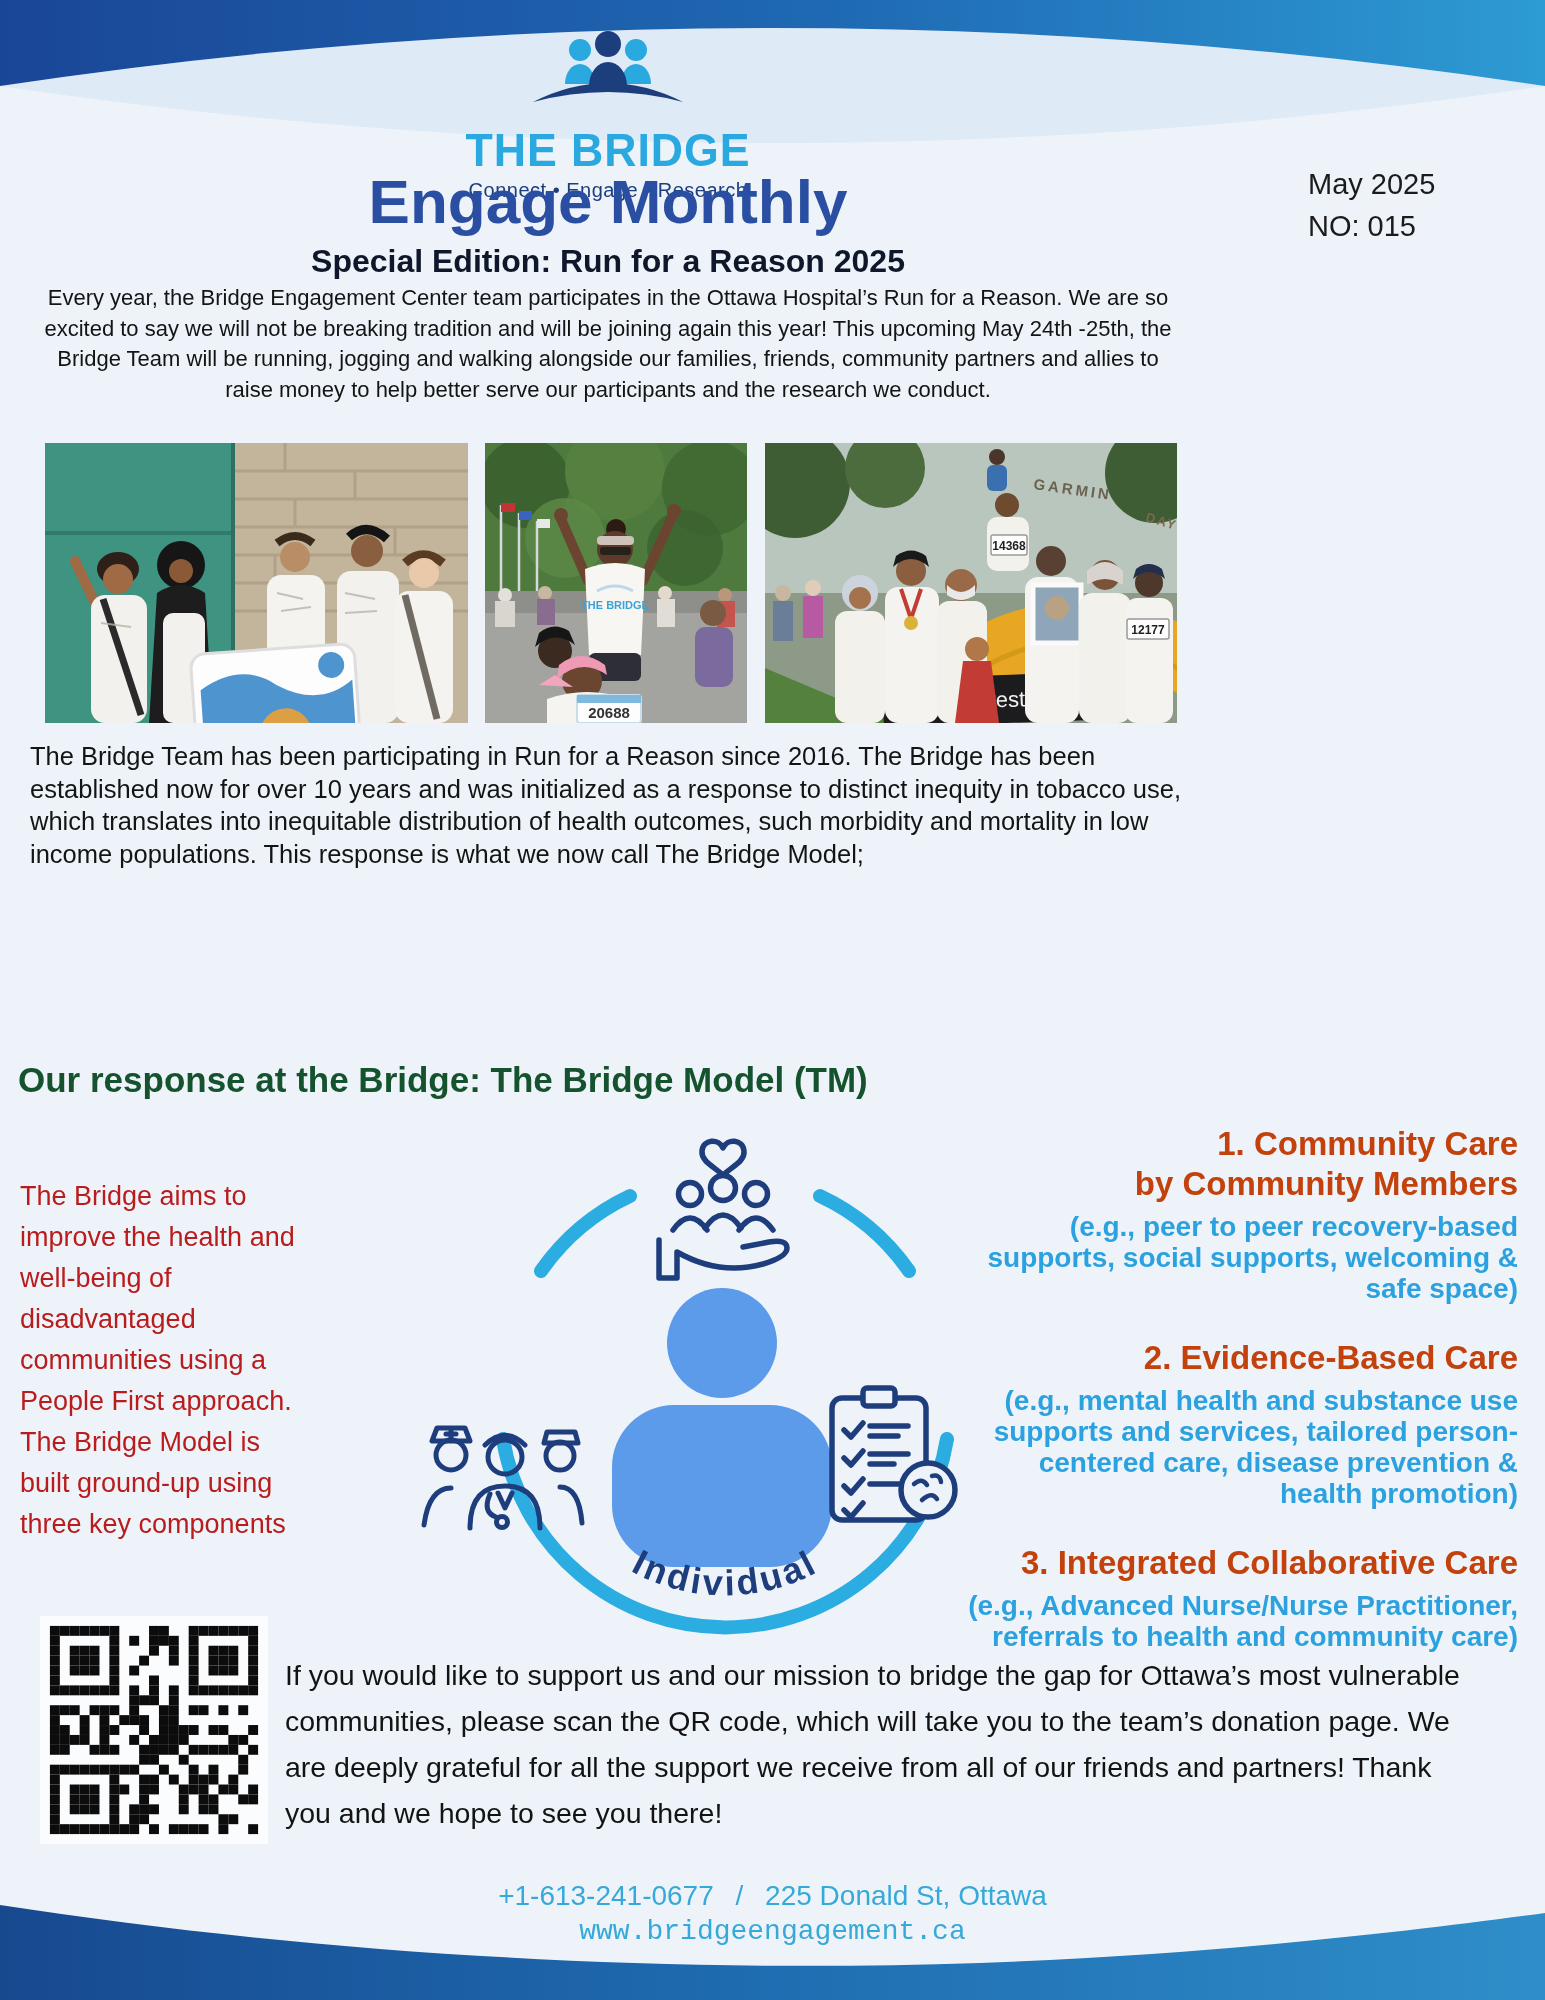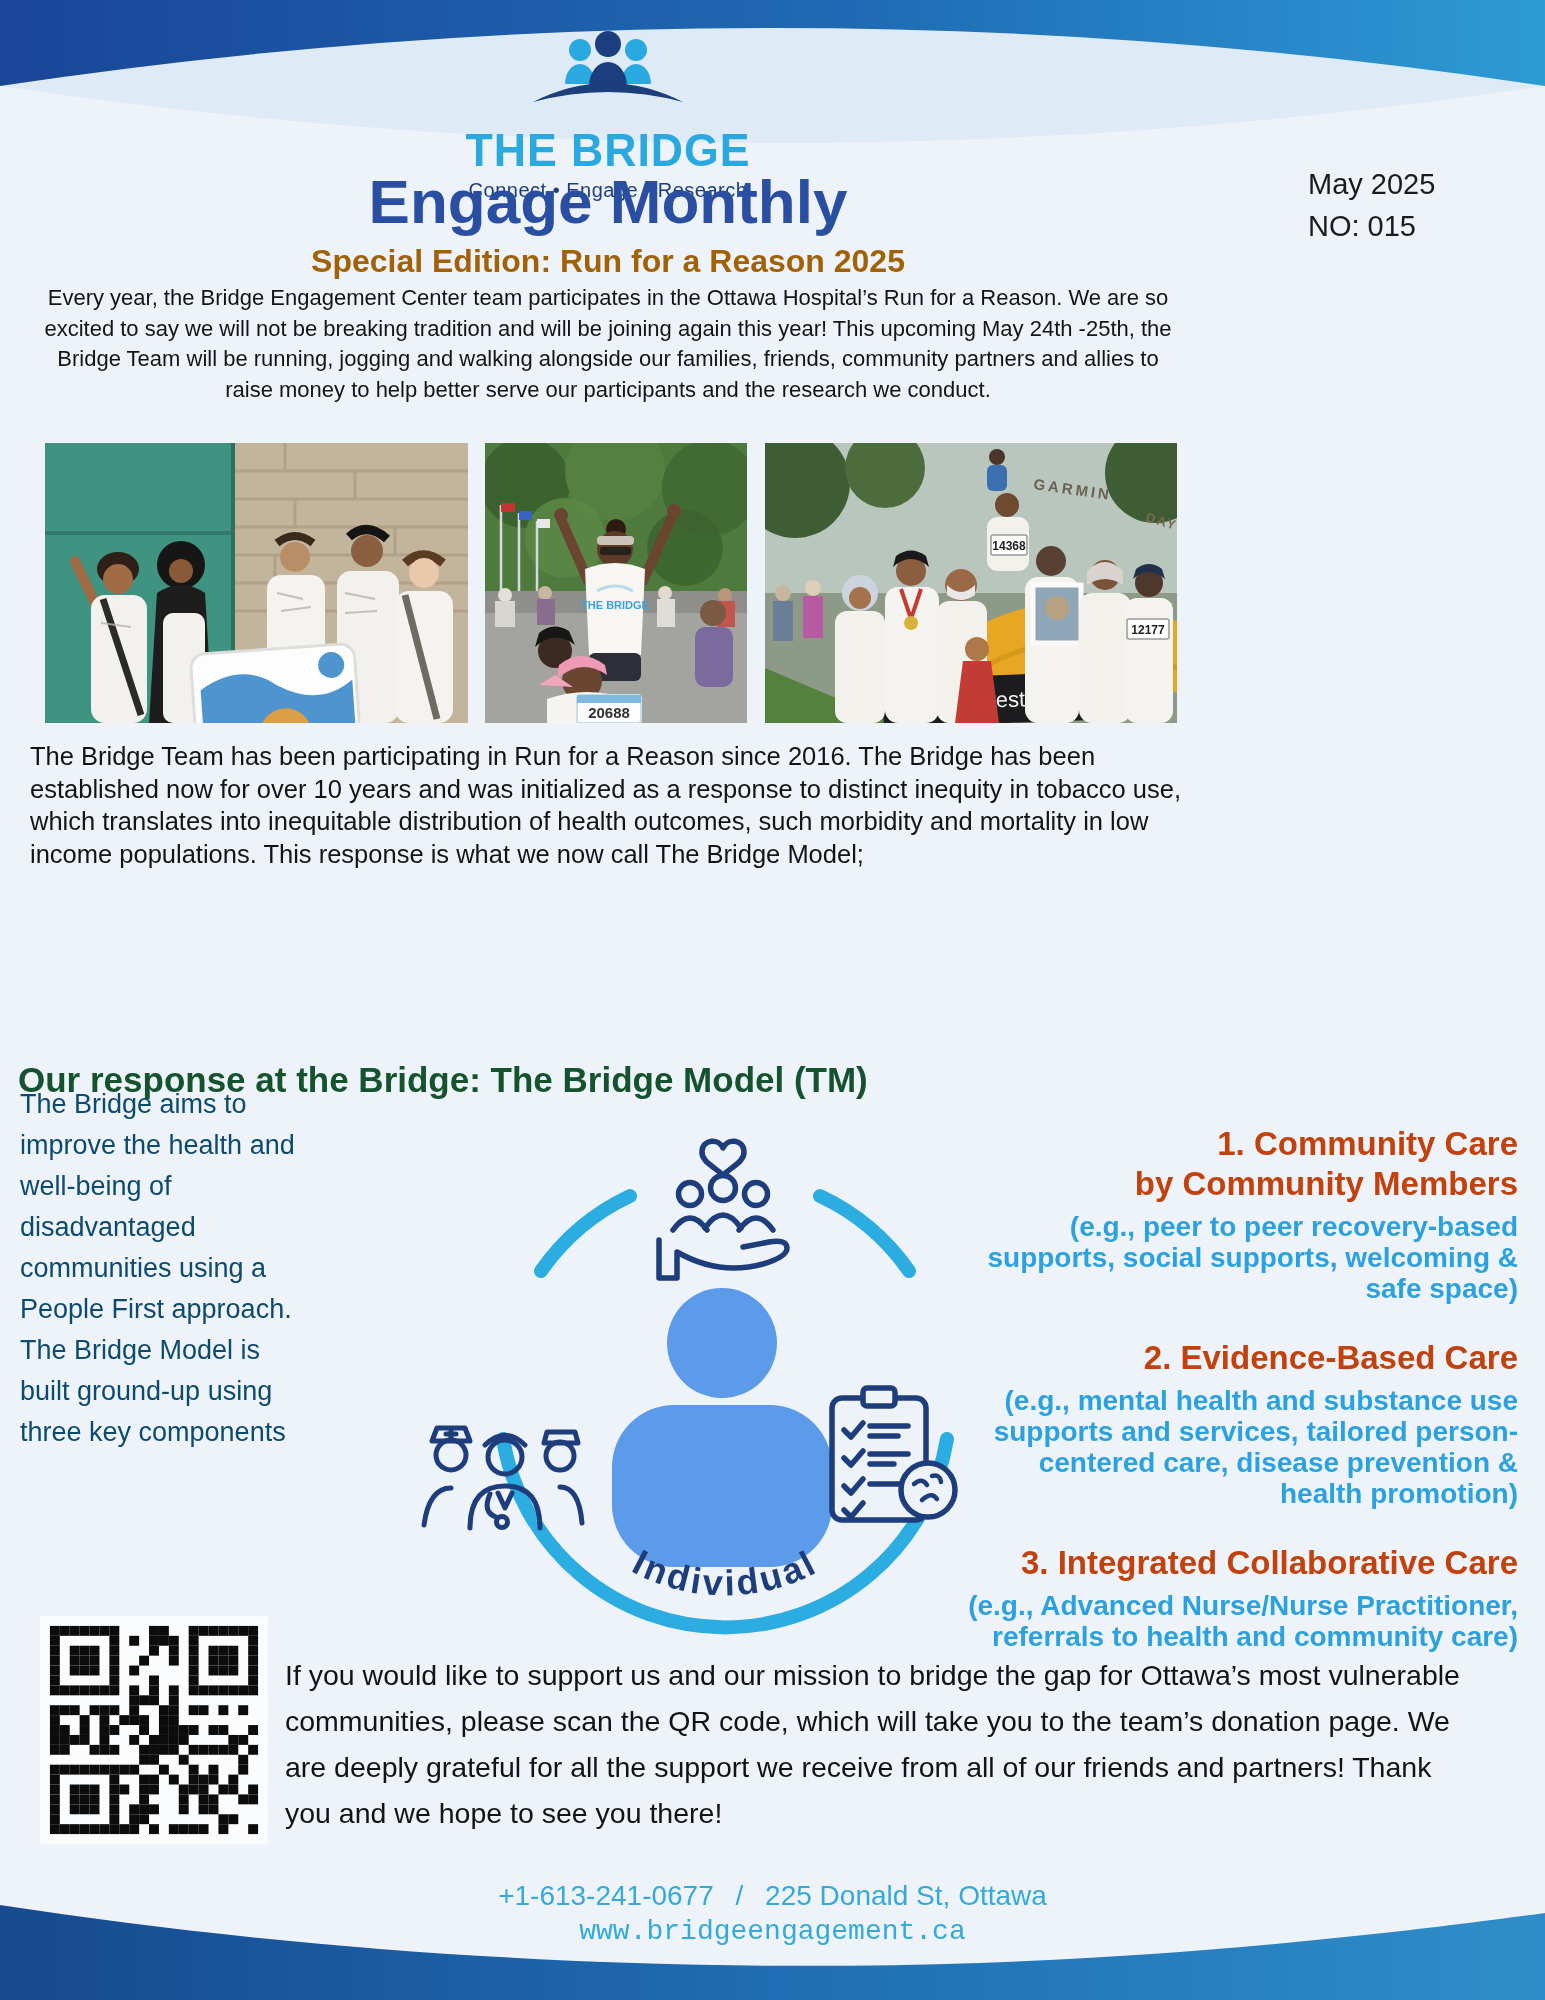--- a/index.html
+++ b/index.html
@@ -5,29 +5,29 @@
   html,body{margin:0;padding:0;background:#ffffff;}
   .page{position:relative;width:1545px;height:2000px;background:#eef3f9;overflow:hidden;
         font-family:"Liberation Sans",sans-serif;color:#151515;}
   .abs{position:absolute;}
   
   .logo-block{left:308px;top:22px;width:600px;text-align:center;}
   .logo-name{font-size:47px;font-weight:bold;color:#29a9e0;letter-spacing:1px;transform:scaleX(.95);margin-top:-4px;}
   .logo-tagline{font-size:20px;color:#1d3e7d;letter-spacing:.5px;margin-top:2px;}
   .issue-block{left:1308px;top:163px;font-size:29px;color:#1b1b1b;line-height:1.45;}
   .page-title{left:38px;top:166px;width:1140px;text-align:center;font-size:62px;font-weight:bold;color:#2a4fa2;}
-  .page-subtitle{left:38px;top:243px;width:1140px;text-align:center;font-size:32px;font-weight:bold;color:#a16207;}
+  .page-subtitle{left:38px;top:243px;width:1140px;text-align:center;font-size:32px;font-weight:bold;color:#0f172a;}
   .intro{left:38px;top:283px;width:1140px;text-align:center;font-size:22px;line-height:30.5px;color:#141414;}
   
   .photo{top:443px;height:280px;overflow:hidden;background:#999;}
   .photo svg{display:block;}
   
   .history{left:30px;top:740px;width:1155px;text-align:left;font-size:25.5px;line-height:32.5px;color:#141414;}
   .model-heading{left:18px;top:1060px;width:1200px;font-size:35px;font-weight:bold;color:#14532d;}
-  .model-desc{left:20px;top:1084px;width:295px;font-size:27px;line-height:41px;color:#0c4a6e;}
+  .model-desc{left:20px;top:1176px;width:295px;font-size:27px;line-height:41px;color:#b91c1c;}
   .components{left:950px;top:1124px;width:568px;text-align:right;}
   .comp-title{font-size:33px;font-weight:bold;color:#c2410c;line-height:40px;}
   .comp-detail{font-size:28px;font-weight:bold;color:#2ba2df;line-height:31px;margin-top:7px;}
   .comp-block{margin-bottom:34px;}
   
   .support-text{left:285px;top:1652px;width:1190px;font-size:28.5px;line-height:46px;color:#131313;}
   .footer-line1{left:0;top:1880px;width:1545px;text-align:center;font-size:28px;color:#35a9d9;}
   .footer-line1 .sep{padding:0 14px;}
   .footer-line2{left:0;top:1916px;width:1545px;text-align:center;font-size:28px;color:#35a9d9;font-family:Liberation Mono, monospace;}
 </style>

